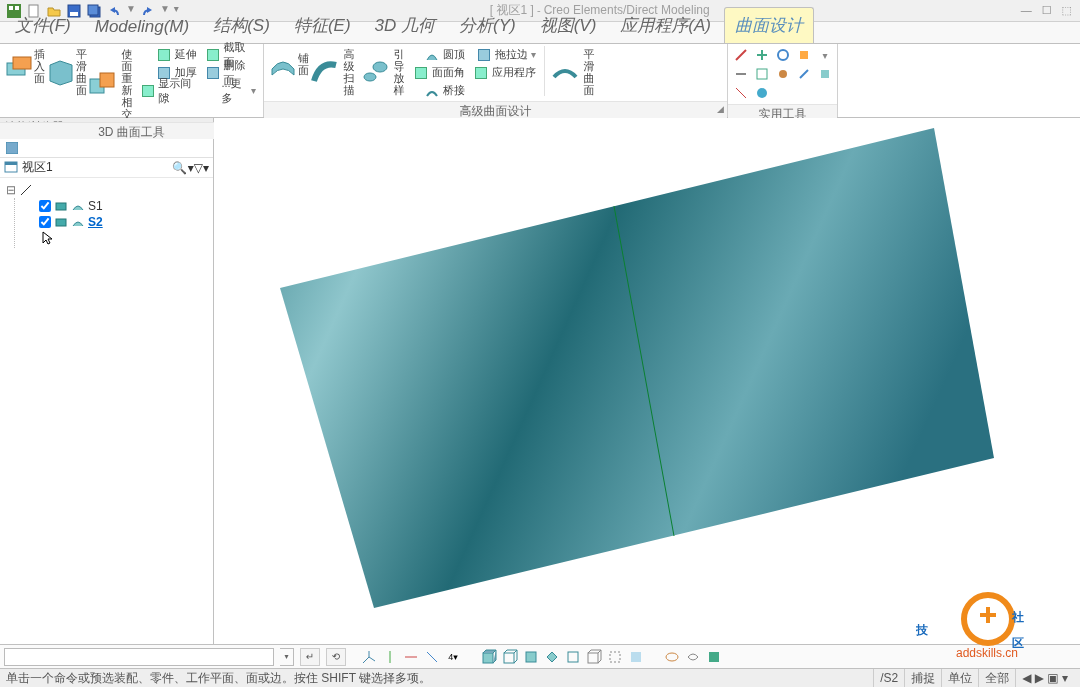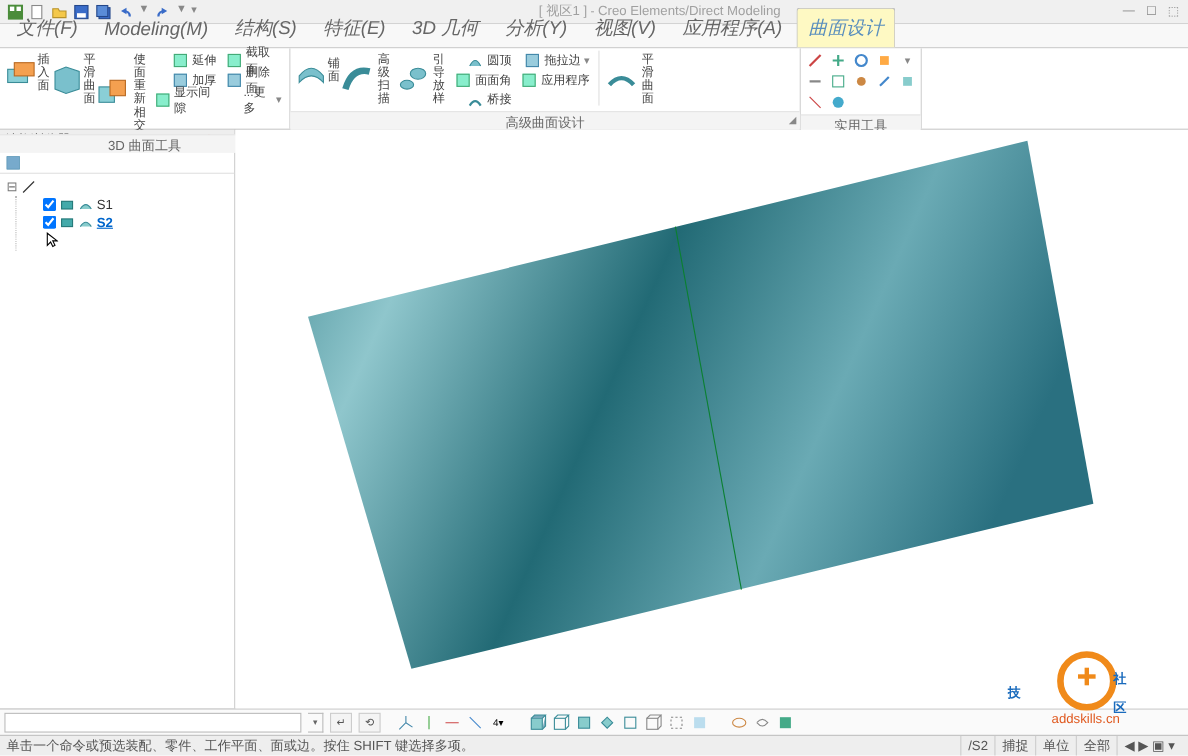--- a/index.html
+++ b/index.html
@@ -374,20 +374,30 @@
       <span class="tb">📌</span>
       <span class="tb">✕</span>
     </div>
     <div class="browser-tools">
       <span class="ti">
           <svg width="12" height="12">
             <rect width="12" height="12" fill="#7ac" stroke="#48a"></rect>
           </svg>
         </span>
     </div>
+    <div class="browser-row">
+      <svg width="14" height="14">
+          <rect x="1" y="1" width="12" height="10" fill="#fff" stroke="#48a"></rect>
+          <rect x="1" y="1" width="12" height="3" fill="#48a"></rect>
+        </svg>
+      <span style="margin-left:4px">视区1</span>
+      <span class="spacer"></span>
+      <span class="ti">🔍▾</span>
+      <span class="ti">▽▾</span>
+    </div>
     <div class="tree">
       <div class="tree-row">
         <span class="exp">⊟</span>
         <span class="nodeico">
             <svg width="12" height="12">
               <path d="M1 11 L11 1" stroke="#333"></path>
             </svg>
           </span>
         <span class="label"></span>
       </div>

